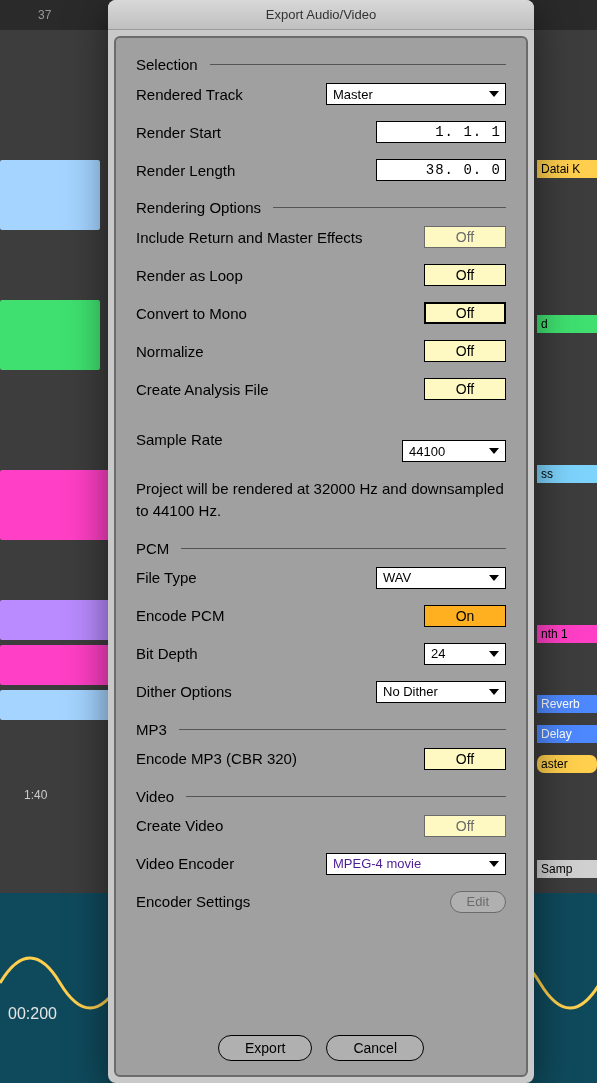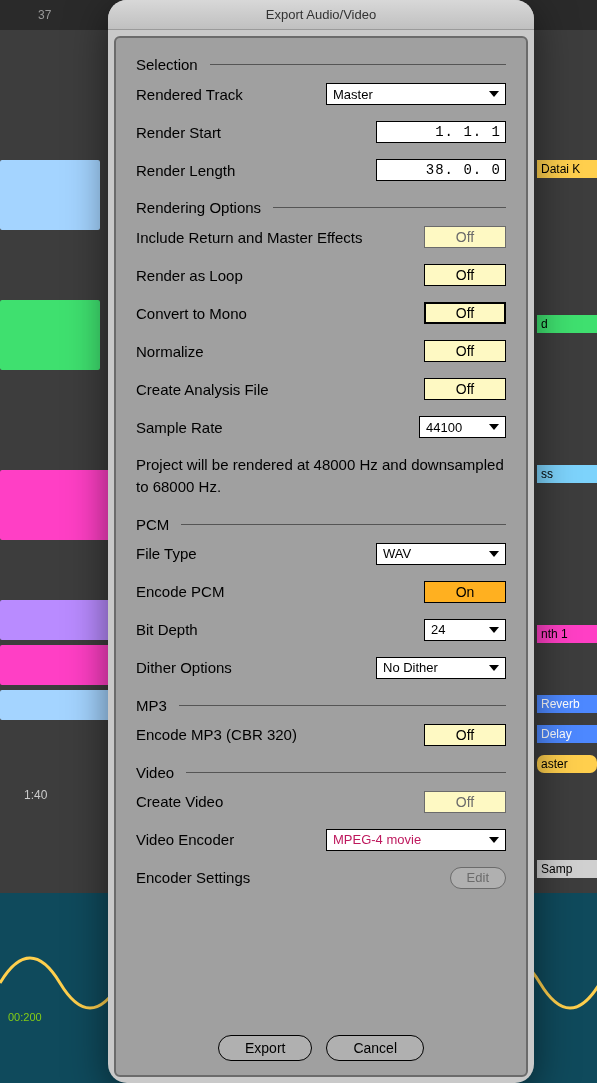--- a/index.html
+++ b/index.html
@@ -19,31 +19,31 @@
   .bg .ruler { left:0; right:0; top:65px; height:30px; background:#2a2a2a; color:#999; font-size:12px; padding-left:38px; line-height:30px;}
   .bg .clip { position:absolute; border-radius:2px; font-size:12px; color:#000; padding:2px 4px; overflow:hidden;}
   .bg .clip.blue { background:#a4d4ff;}
   .bg .clip.green { background:#3fe06f;}
   .bg .clip.pink { background:#ff3fc5;}
   .bg .clip.purple { background:#b98bff;}
   .bg .wave {
     position:absolute; left:0; right:0; bottom:0; height:190px;
     background:#0f4a5c;
   }
-  .bg .wave .time{position:absolute; left:8px; bottom:60px; color:#84cc16; font-size:11px;}
+  .bg .wave .time{position:absolute; left:8px; bottom:60px; color:#e5e5e5; font-size:16px;}
   .bg .wave svg{position:absolute; left:0; right:0; top:30px;}
   .bg .tracklabel{position:absolute; right:0; width:60px; font-size:12px; color:#000; padding:2px 4px;}
   
   .modal-frame {
     position: absolute;
     left: 108px; top: 0;
     width: 426px;
     height: 1083px;
     background: #c9c9c9;
-    border-radius: 19px;
+    border-radius: 8px;
     box-shadow: 0 10px 40px rgba(0,0,0,.5);
     overflow: hidden;
     display: flex; flex-direction: column;
   }
   .titlebar {
     height: 30px;
     background: linear-gradient(#d8d8d8,#c0c0c0);
     border-bottom:1px solid #9a9a9a;
     text-align:center;
     font-size:13px;
@@ -79,21 +79,21 @@
     background:#fff; border:1px solid #000;
     height:22px; display:flex; align-items:center;
     padding:0 6px; font-size:13px;
     font-family:inherit;
     position:relative;
   }
   .dropdown .caret{
     margin-left:auto;
     width:0;height:0;border-left:5px solid transparent;border-right:5px solid transparent;border-top:6px solid #000;
   }
-  .dropdown.disabled{color:#be185d;}
+  .dropdown.disabled{color:#4c1d95;}
   .numbox{
     background:#fff;border:1px solid #000;height:22px;width:130px;
     font-family:"Courier New",monospace; font-size:14px; letter-spacing:1px;
     text-align:right; padding:0 4px; display:flex; align-items:center; justify-content:flex-end;
   }
   .toggle{
     width:82px;height:22px;border:1px solid #000;background:#fef9c3;
     display:flex;align-items:center;justify-content:center;font-size:14px;
   }
   .toggle.focus{border:2px solid #000;}
@@ -183,26 +183,26 @@
     <div class="row">
       <span class="label">Normalize</span>
       <div class="toggle">Off</div>
     </div>
     <div class="row">
       <span class="label">Create Analysis File</span>
       <div class="toggle">Off</div>
     </div>
     <div class="row">
       <span class="label">Sample Rate</span>
-      <div class="dropdown" style="width:87px;">
+      <div class="dropdown" style="width:104px;margin-top:24px;">
         <span>44100</span>
         <span class="caret"></span>
       </div>
     </div>
-    <div class="note">Project will be rendered at 48000 Hz and downsampled to 68000 Hz.</div>
+    <div class="note">Project will be rendered at 32000 Hz and downsampled to 44100 Hz.</div>
 
     <div class="section-head">
       <span>PCM</span>
         <span class="line"></span>
     </div>
     <div class="row">
       <span class="label">File Type</span>
       <div class="dropdown" style="width:130px;">
         <span>WAV</span>
         <span class="caret"></span>

